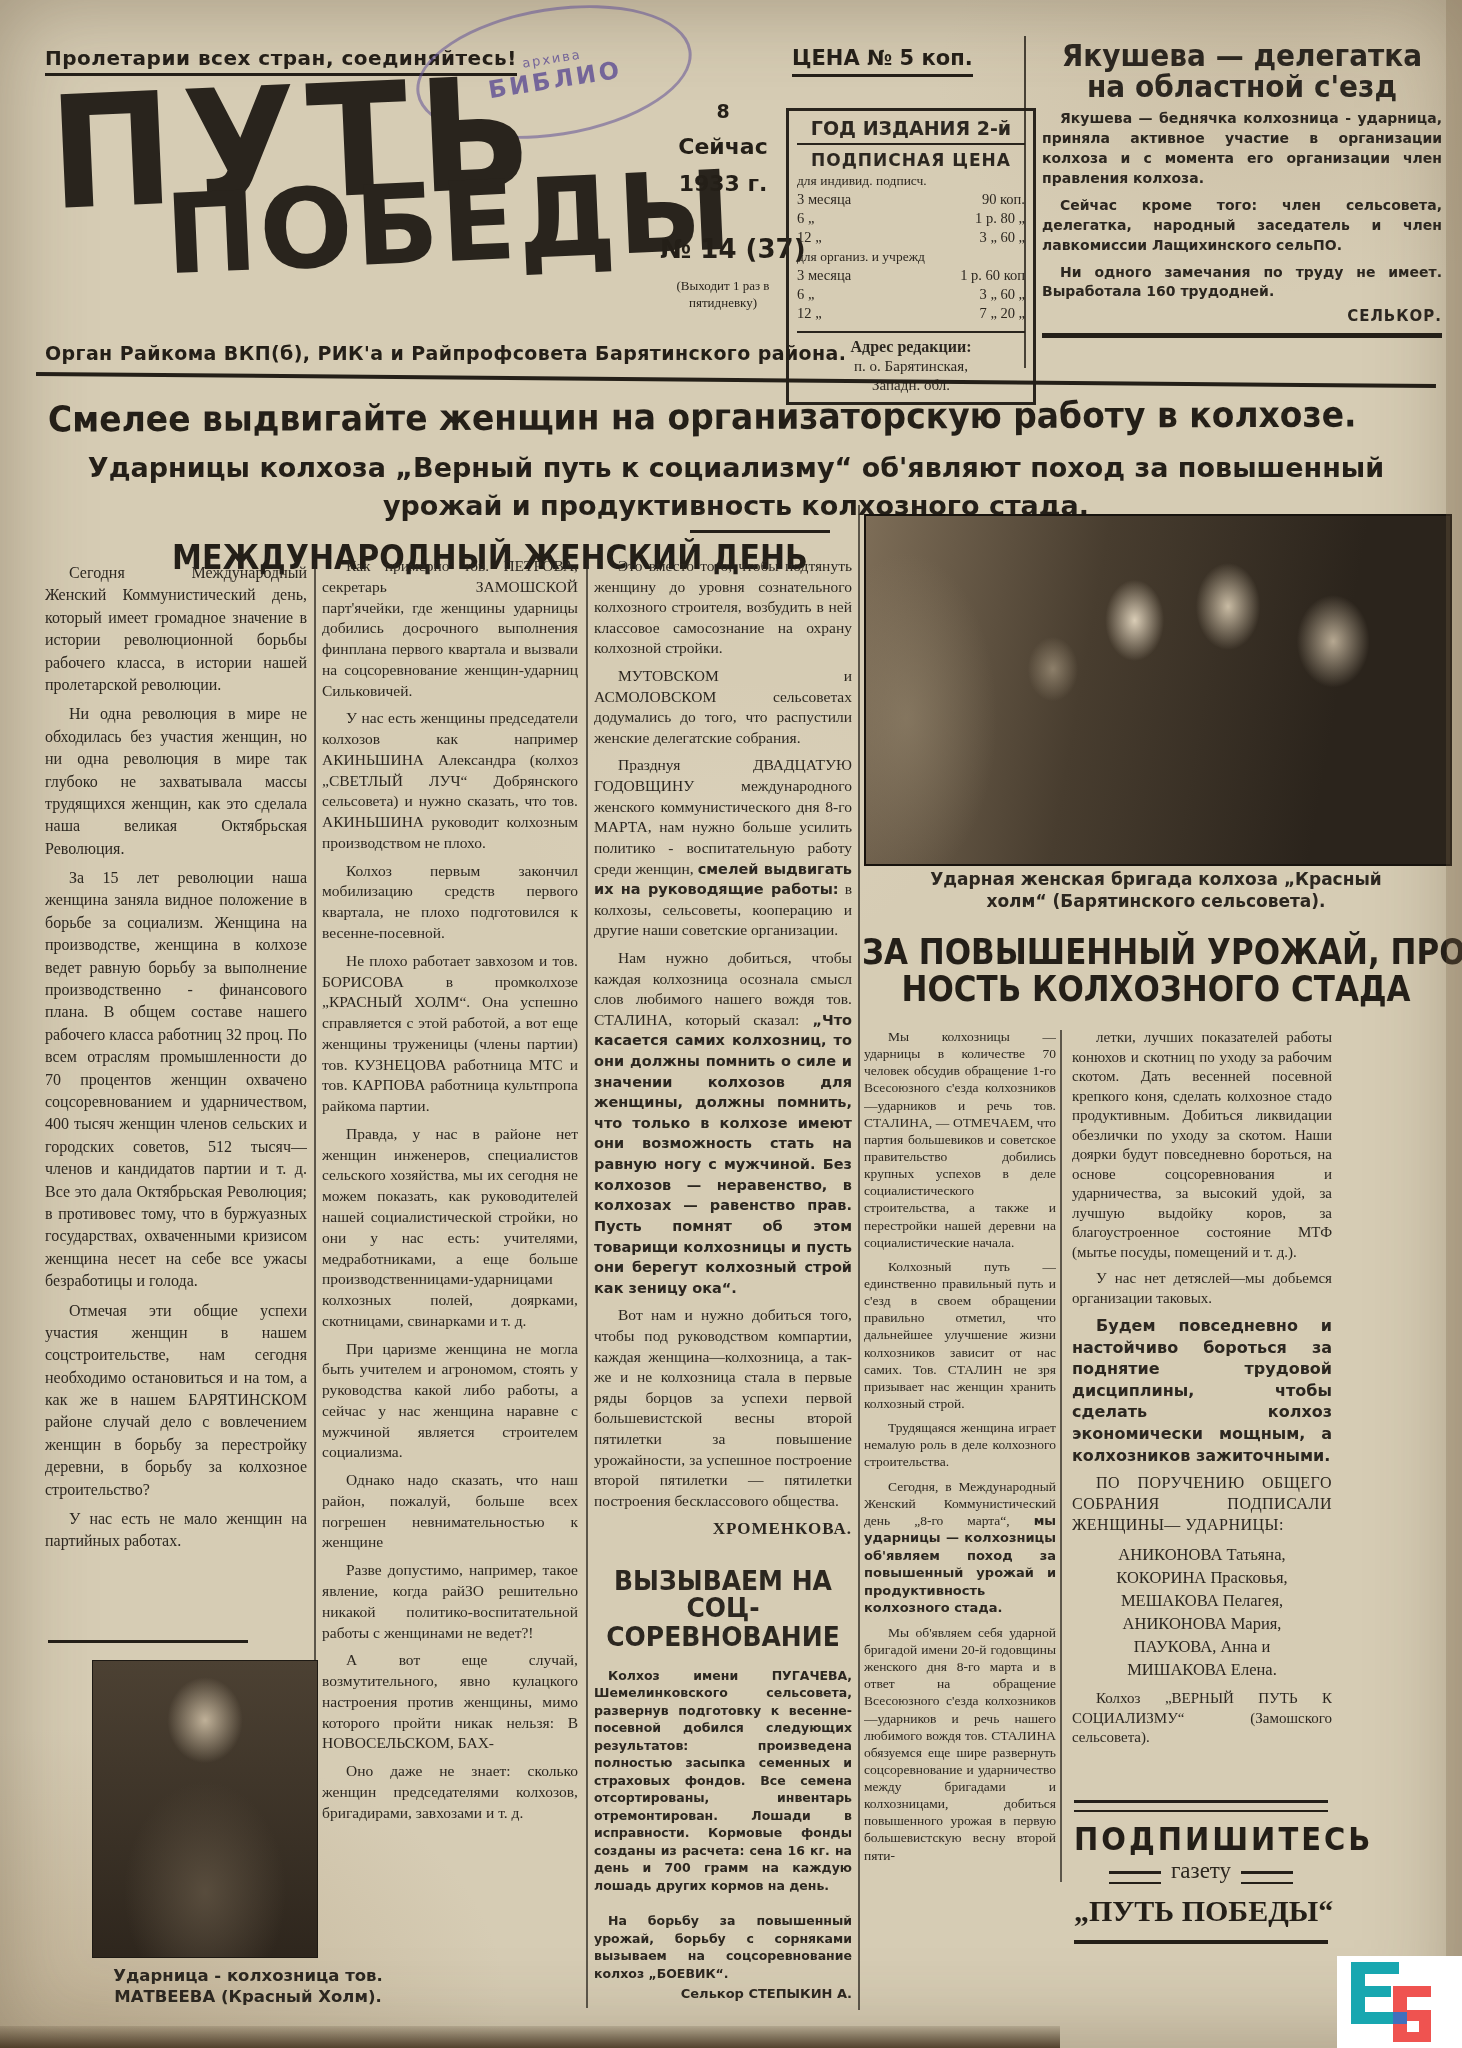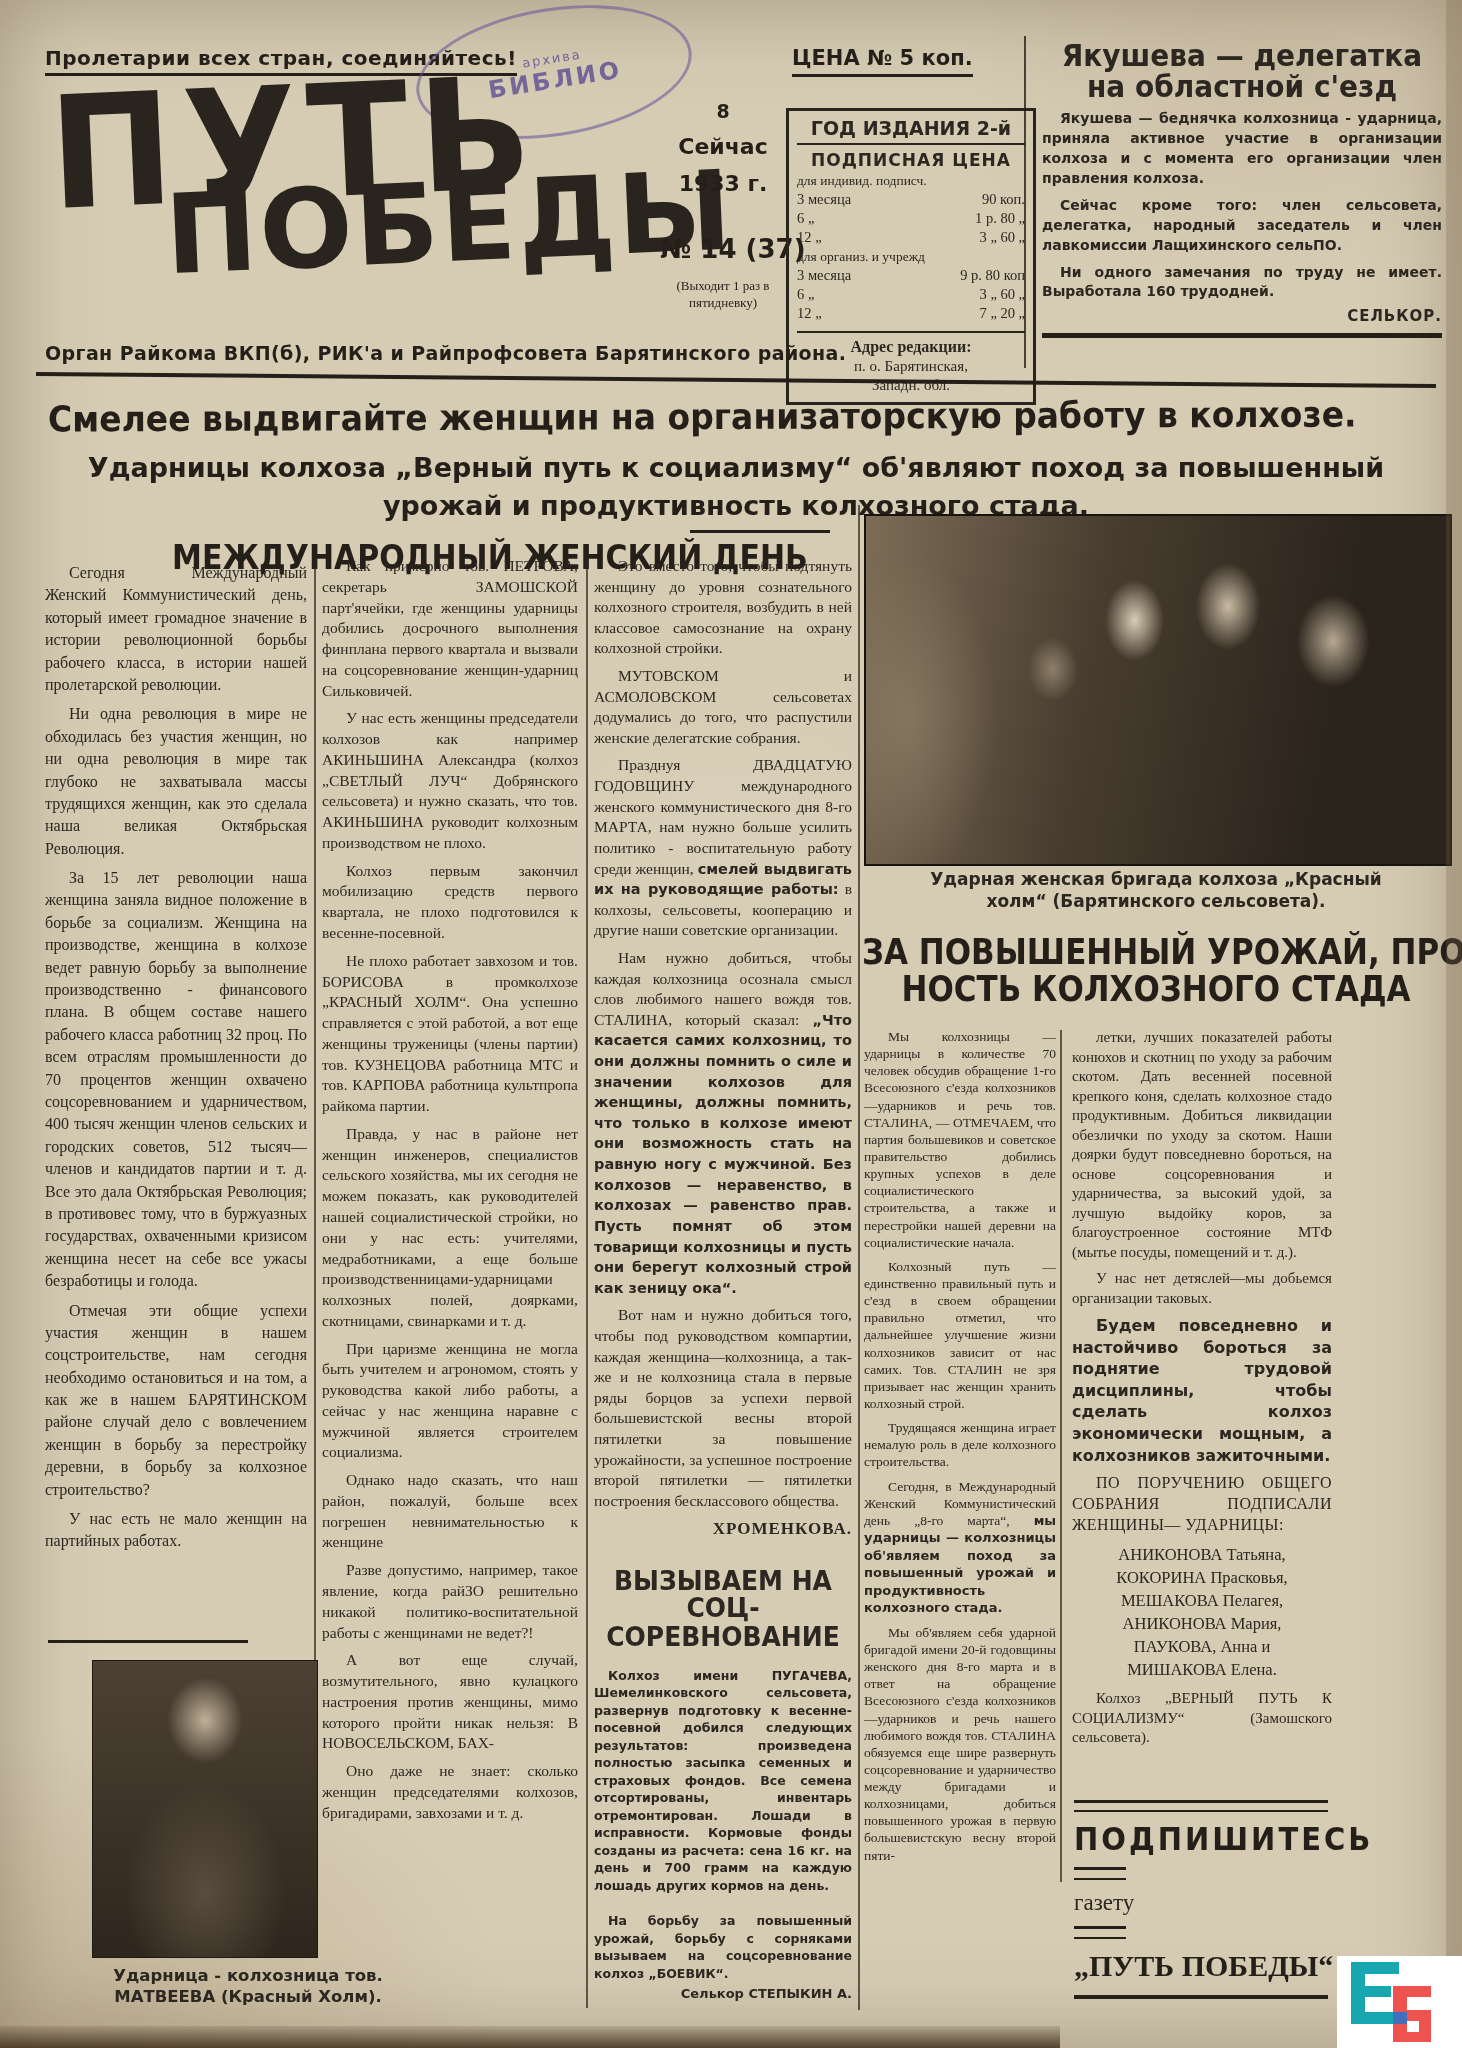--- a/index.html
+++ b/index.html
@@ -120,21 +120,21 @@
   #colB .b{font-family:"DejaVu Sans","Liberation Sans",sans-serif;font-weight:bold;font-size:16px;line-height:1.35;}
   #colB .caps{letter-spacing:.5px;font-size:16px;}
   #colB .name{text-align:center;font-size:16.5px;line-height:1.4;text-indent:0;margin:0;}
   #colB .kolk{margin-top:8px;}
 
   
   #sub2{left:1074px;top:1800px;width:254px;}
   #sub2 .dbl{height:7px;border-top:3px solid #241f18;border-bottom:2px solid #241f18;}
   #sub2 .t1{text-align:center;font-weight:900;font-size:29px;letter-spacing:3px;margin-top:10px;
     transform:scaleY(1.1);white-space:nowrap;}
-  #sub2 .mid{display:flex;align-items:flex-start;justify-content:center;gap:10px;margin-top:11px;flex-direction:column;}
+  #sub2 .mid{display:flex;align-items:flex-end;justify-content:center;gap:10px;margin-top:2px;}
   #sub2 .mid .ln{width:52px;height:8px;border-top:3px solid #241f18;border-bottom:2px solid #241f18;}
   #sub2 .t2{font-size:23px;}
   #sub2 .t3{text-align:center;font-weight:900;font-size:30px;margin-top:10px;white-space:nowrap;font-family:Liberation Serif, serif;}
   #sub2 .bot{height:4px;background:#241f18;margin-top:12px;}
 
   
   #bottom-edge{left:0;top:2026px;width:1060px;height:22px;
     background:linear-gradient(rgba(74,58,36,.15), rgba(64,48,28,.85));}
   #right-edge{left:1446px;top:0;width:16px;height:2048px;background:rgba(122,102,72,.28);}
   #watermark{left:1337px;top:1956px;width:125px;height:92px;background:#ffffff;}
@@ -178,21 +178,21 @@
       <span>6      „</span>
       <span>1 р. 80 „</span>
     </div>
     <div class="row">
       <span>12    „</span>
       <span>3 „ 60 „</span>
     </div>
     <div class="sb-note">для организ. и учрежд</div>
     <div class="row">
       <span>3 месяца</span>
-      <span>9 р. 80 коп</span>
+      <span>1 р. 60 коп</span>
     </div>
     <div class="row">
       <span>6      „</span>
       <span>3 „ 60 „</span>
     </div>
     <div class="row">
       <span>12    „</span>
       <span>7 „ 20 „</span>
     </div>
     <div class="sb-addr">

